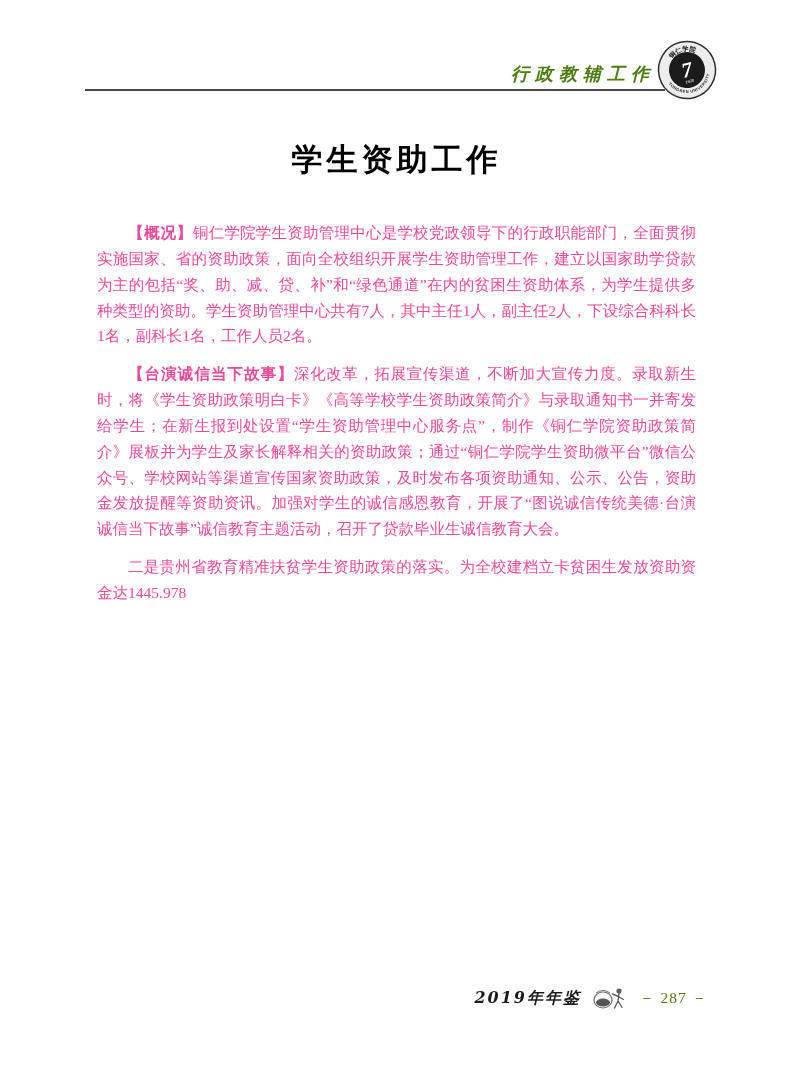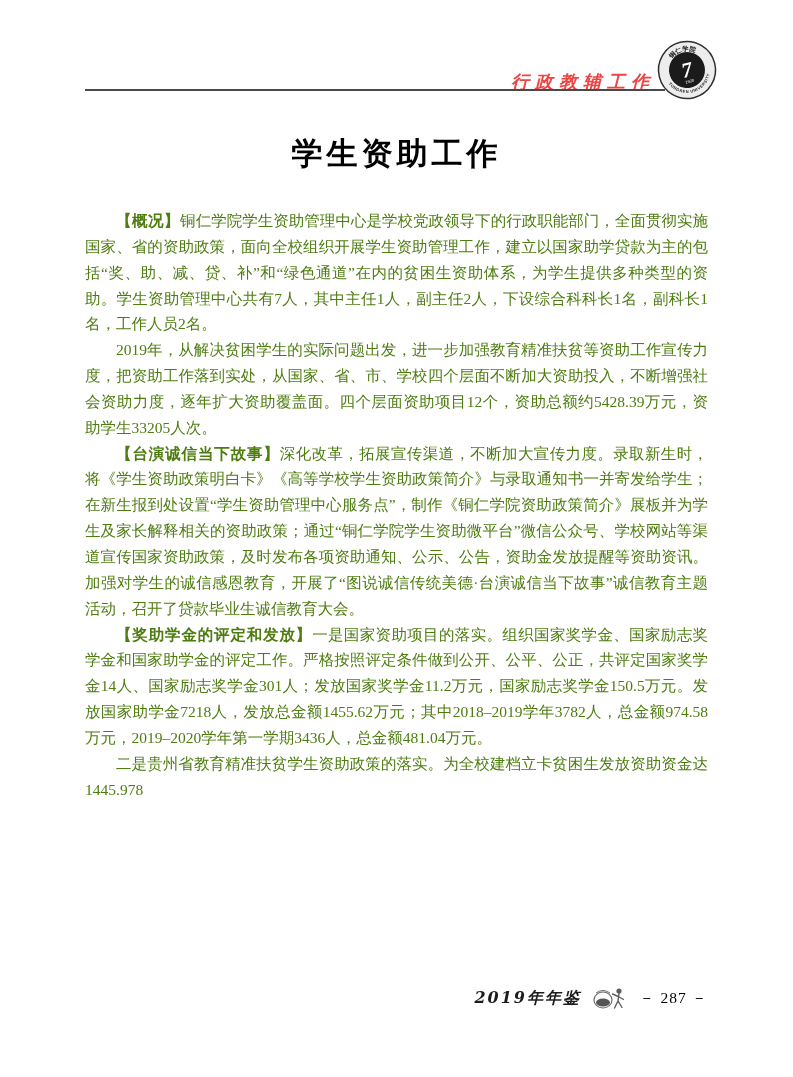--- a/index.html
+++ b/index.html
@@ -17,23 +17,22 @@
   
   .header-label {
     position: absolute;
     top: 62px;
     right: 138px;
     font-family: "DejaVu Serif", "Liberation Serif", serif;
     font-style: italic;
     font-weight: 600;
     font-size: 18px;
     letter-spacing: 6px;
-    color: #ef4444;
+    color: #4d7c0f;
     white-space: nowrap;
-    margin-top: 8px;
   }
   .header-rule {
     position: absolute;
     top: 89px;
     left: 85px;
     width: 580px;
     height: 2px;
     background: #4a4a4a;
   }
   .logo {
@@ -44,43 +43,43 @@
     height: 60px;
     transform: rotate(-14deg);
   }
 
   
   .doc-title {
     position: absolute;
     top: 133px;
     left: 0;
     right: 0;
-    margin: 0;
+    margin: 6px;
     text-align: center;
     font-family: "Liberation Serif", "DejaVu Serif", serif;
     font-weight: 700;
     font-size: 31px;
     letter-spacing: 4px;
     color: #000;
   }
 
   
   .doc-body {
     position: absolute;
     top: 208px;
     left: 85px;
     width: 623px;
   }
   .body-p {
-    margin: 0;
+    margin: 12px;
     font-size: 15.5px;
     line-height: 25.85px;
     text-align: justify;
     text-indent: 2em;
-    color: #4d7c0f;
+    color: #ec4899;
   }
   .seg {
     font-family: "Liberation Sans", "DejaVu Sans", sans-serif;
     font-weight: 700;
     letter-spacing: 0.5px;
   }
 
   
   .footer {
     position: absolute;
@@ -97,21 +96,21 @@
     font-style: italic;
     font-weight: 700;
     font-size: 16px;
     letter-spacing: 2px;
     color: #1c1c1c;
     white-space: nowrap;
   }
   .page-number {
     font-size: 15.5px;
     letter-spacing: 1px;
-    color: #000000;
+    color: #4d7c0f;
     white-space: nowrap;
   }
   .ornament { flex: 0 0 auto; }
 </style>
 </head>
 <body>
 
 <div class="page">
 
   <div class="header-label">行政教辅工作</div>
@@ -130,23 +129,21 @@
       <textPath href="#arcBottom" startOffset="50%">TONGREN UNIVERSITY</textPath>
     </text>
     <text x="60" y="74" font-size="42" font-style="italic" font-weight="bold" fill="#ffffff" font-family="'Liberation Serif', serif" text-anchor="middle">7</text>
     <text x="60" y="86" font-size="8" fill="#ffffff" font-family="'Liberation Sans', sans-serif" text-anchor="middle">1920</text>
   </svg>
 
   <h1 class="doc-title">学生资助工作</h1>
 
   <main class="doc-body">
     <p class="body-p"><span class="seg">【概况】</span><span>铜仁学院学生资助管理中心是学校党政领导下的行政职能部门，全面贯彻实施国家、省的资助政策，面向全校组织开展学生资助管理工作，建立以国家助学贷款为主的包括“奖、助、减、贷、补”和“绿色通道”在内的贫困生资助体系，为学生提供多种类型的资助。学生资助管理中心共有7人，其中主任1人，副主任2人，下设综合科科长1名，副科长1名，工作人员2名。</span></p>
-    <p class="body-p"><span class="seg"></span><span>2019年，从解决贫困学生的实际问题出发，进一步加强教育精准扶贫等资助工作宣传力度，把资助工作落到实处，从国家、省、市、学校四个层面不断加大资助投入，不断增强社会资助力度，逐年扩大资助覆盖面。四个层面资助项目12个，资助总额约5428.39万元，资助学生33205人次。</span></p>
     <p class="body-p"><span class="seg">【台演诚信当下故事】</span><span>深化改革，拓展宣传渠道，不断加大宣传力度。录取新生时，将《学生资助政策明白卡》《高等学校学生资助政策简介》与录取通知书一并寄发给学生；在新生报到处设置“学生资助管理中心服务点”，制作《铜仁学院资助政策简介》展板并为学生及家长解释相关的资助政策；通过“铜仁学院学生资助微平台”微信公众号、学校网站等渠道宣传国家资助政策，及时发布各项资助通知、公示、公告，资助金发放提醒等资助资讯。加强对学生的诚信感恩教育，开展了“图说诚信传统美德·台演诚信当下故事”诚信教育主题活动，召开了贷款毕业生诚信教育大会。</span></p>
-    <p class="body-p"><span class="seg">【奖助学金的评定和发放】</span><span>一是国家资助项目的落实。组织国家奖学金、国家励志奖学金和国家助学金的评定工作。严格按照评定条件做到公开、公平、公正，共评定国家奖学金14人、国家励志奖学金301人；发放国家奖学金11.2万元，国家励志奖学金150.5万元。发放国家助学金7218人，发放总金额1455.62万元；其中2018–2019学年3782人，总金额974.58万元，2019–2020学年第一学期3436人，总金额481.04万元。</span></p>
     <p class="body-p"><span class="seg"></span><span>二是贵州省教育精准扶贫学生资助政策的落实。为全校建档立卡贫困生发放资助资金达1445.978</span></p>
   </main>
 
   <div class="footer">
     <span class="yearbook-label">2019年年鉴</span>
     <svg class="ornament" width="40" height="28" viewBox="0 0 40 28">
       <ellipse cx="13" cy="16" rx="9" ry="8" fill="none" stroke="#6b6b6b" stroke-width="1.2"></ellipse>
       <ellipse cx="13" cy="18.5" rx="7" ry="4" fill="#555"></ellipse>
       <path d="M6 9 Q13 4 20 9" fill="none" stroke="#6b6b6b" stroke-width="1"></path>
       <circle cx="29" cy="7" r="2.6" fill="#5e5e5e"></circle>

